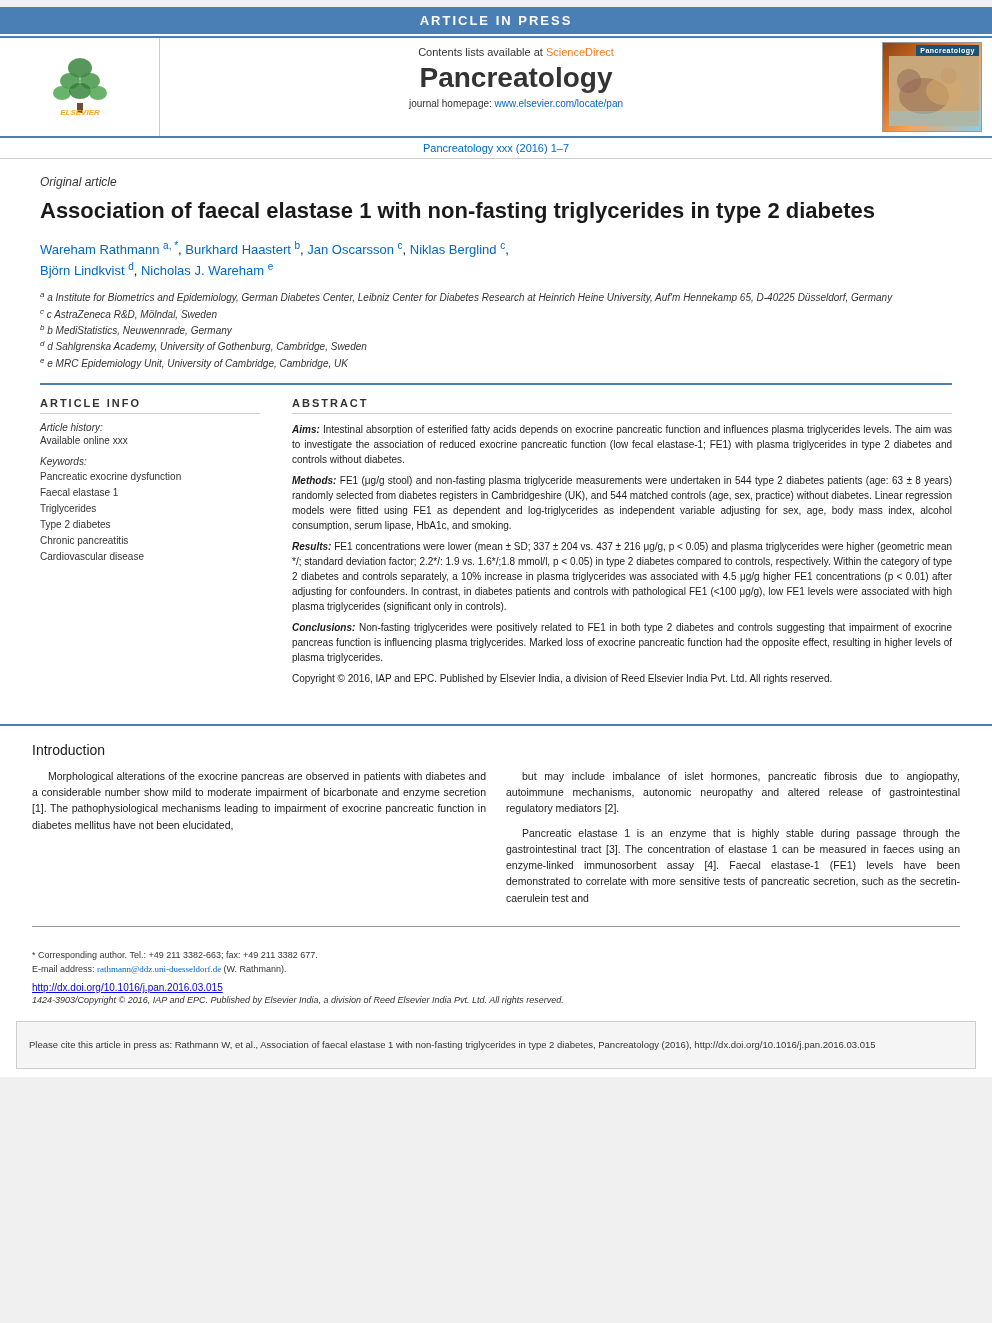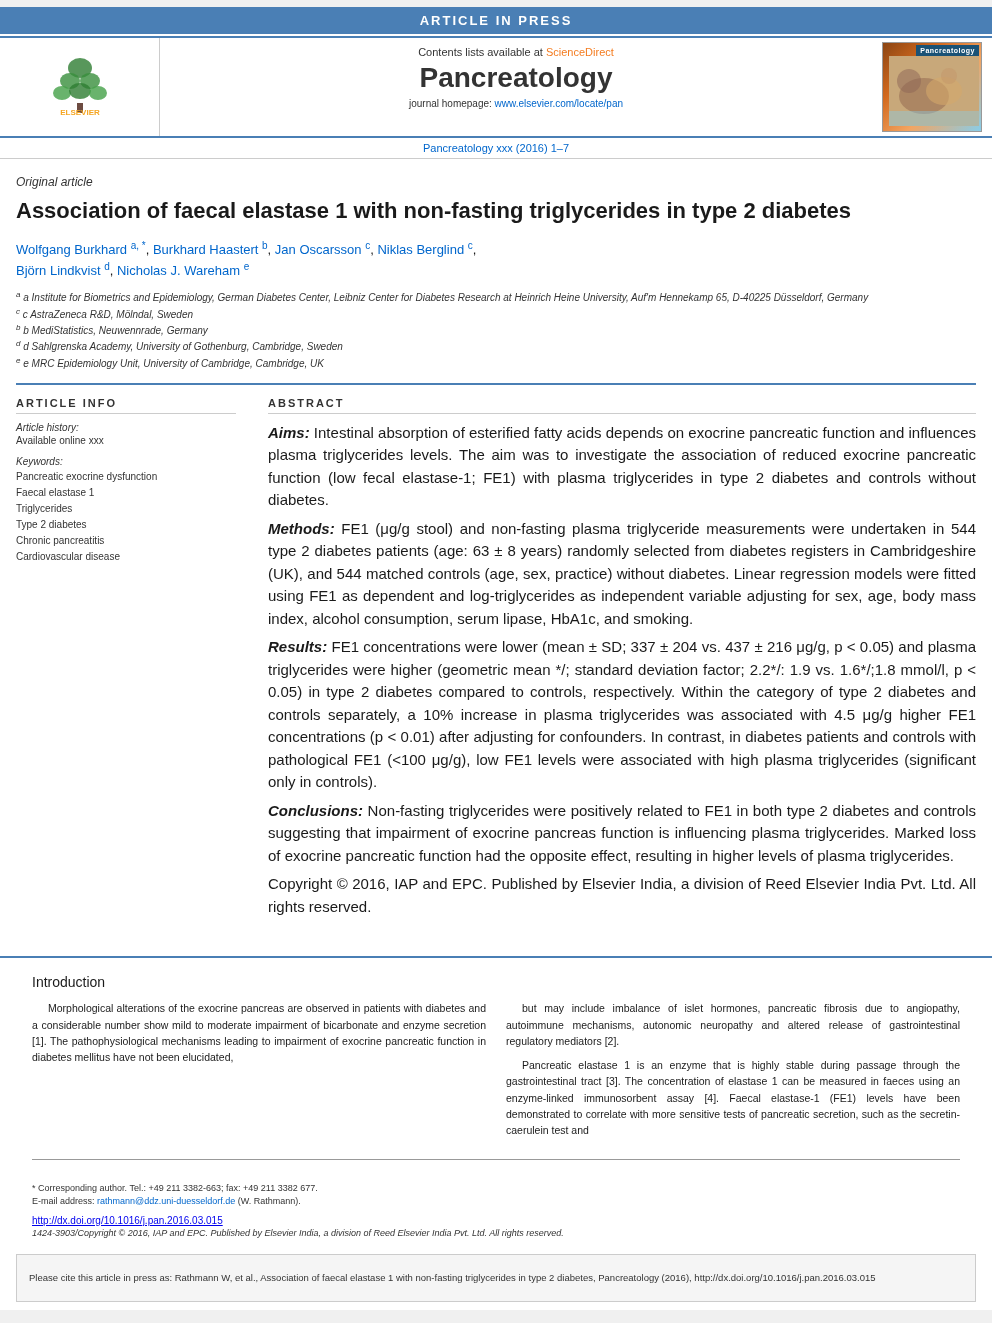--- a/index.html
+++ b/index.html
@@ -40,20 +40,21 @@
       width: 160px;
       min-width: 160px;
       padding: 8px;
       display: flex;
       align-items: center;
       justify-content: center;
       border-right: 1px solid #ccc;
     }
     .elsevier-logo {
       text-align: left;
+      font-style: italic;
     }
     .journal-header-center {
       flex: 1;
       padding: 8px 16px;
       text-align: center;
     }
     .science-direct-link {
       font-size: 11px;
       color: #333;
       margin-bottom: 4px;
@@ -107,21 +108,21 @@
     .journal-citation {
       text-align: center;
       font-size: 11px;
       color: #0066cc;
       padding: 4px 0;
       border-bottom: 1px solid #ccc;
     }
 
     
     .article-content {
-      padding: 16px 16px;
+      padding: 16px 40px;
     }
 
     .article-type {
       font-size: 12px;
       font-style: italic;
       color: #333;
       margin-bottom: 8px;
     }
 
     .article-title {
@@ -200,21 +201,21 @@
       margin-top: 8px;
     }
     .keyword-item {
       font-size: 10px;
       color: #333;
       line-height: 1.6;
     }
 
     
     .abstract-text {
-      font-size: 15px;
+      font-size: 10px;
       color: #1a1a1a;
       line-height: 1.5;
       text-align: justify;
     }
     .abstract-text p {
       margin-bottom: 6px;
     }
     .abstract-label {
       font-style: italic;
       font-weight: bold;
@@ -258,20 +259,21 @@
       border-top: 1px solid #999;
       margin: 12px 32px 0 32px;
       padding-top: 22px;
       font-size: 9px;
       color: #333;
       line-height: 1.5;
     }
     .footer-note a {
       color: #0066cc;
       text-decoration: none;
+      font-family: Liberation Serif, serif;
     }
 
     
     .doi-line {
       padding: 6px 32px 2px 32px;
       font-size: 10px;
       color: #0066cc;
     }
     .copyright-line {
       padding: 0 32px 8px 32px;
@@ -353,21 +355,21 @@
     <span>Pancreatology xxx (2016) 1–7</span>
   </div>
 
   <div class="article-content">
 
     <div class="article-type">Original article</div>
 
     <div class="article-title">Association of faecal elastase 1 with non-fasting triglycerides in type 2 diabetes</div>
 
     <div class="authors">
-      <span class="author-name">Wolfgang Burkhard</span>
+      <span class="author-name">Wareham Rathmann</span>
       <sup>a, *</sup>,
       <span class="author-name">Burkhard Haastert</span>
       <sup>b</sup>,
       <span class="author-name">Jan Oscarsson</span>
       <sup>c</sup>,
       <span class="author-name">Niklas Berglind</span>
       <sup>c</sup>,<br>
       <span class="author-name">Björn Lindkvist</span>
       <sup>d</sup>,
       <span class="author-name">Nicholas J. Wareham</span>

